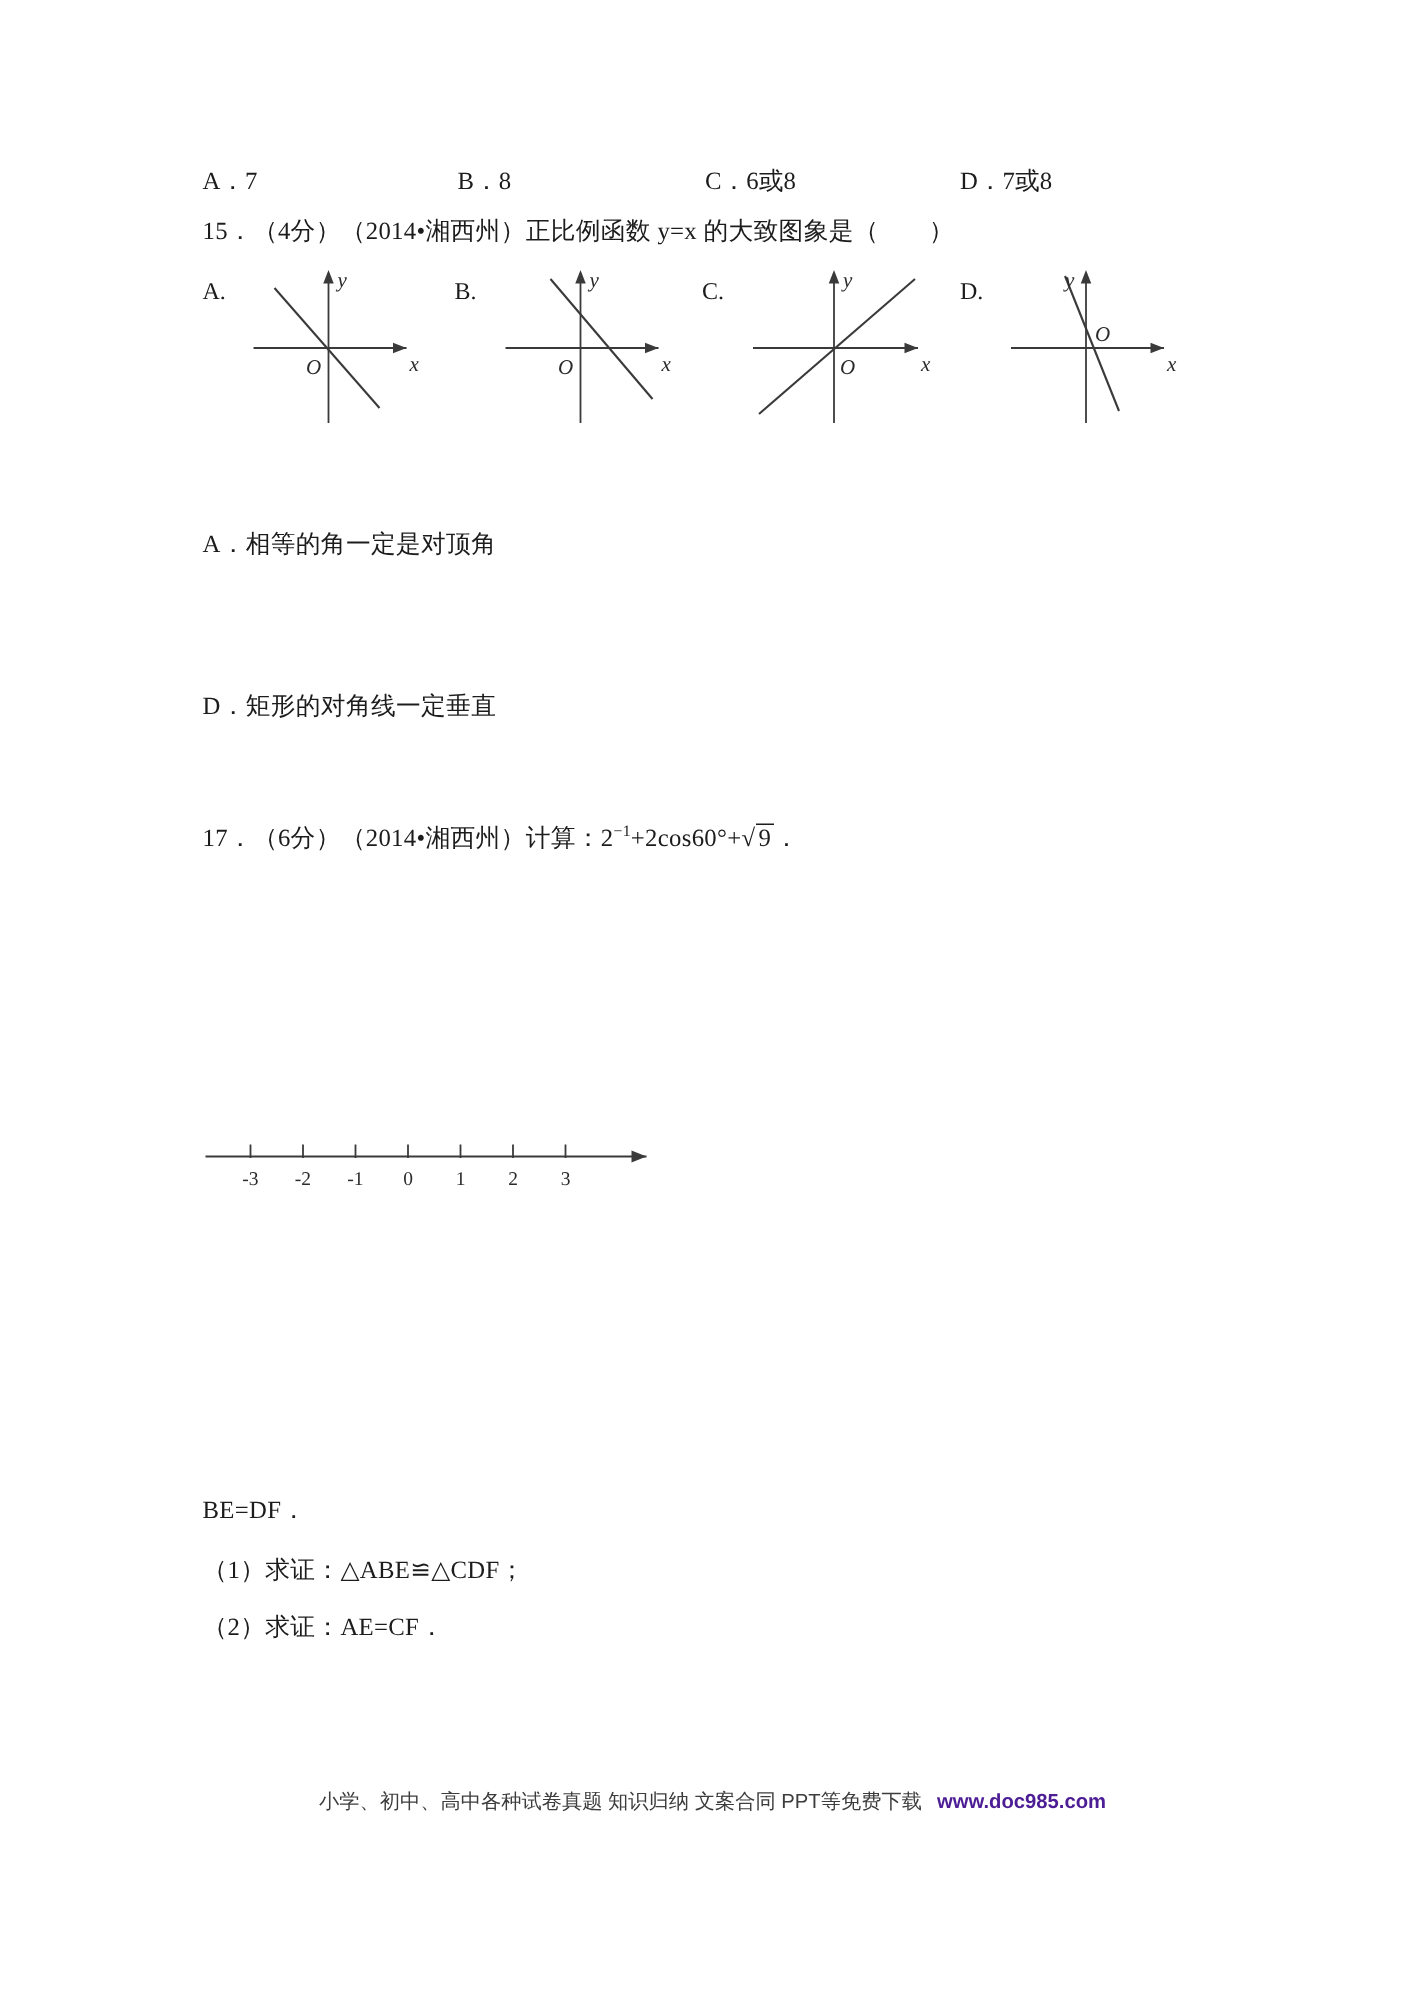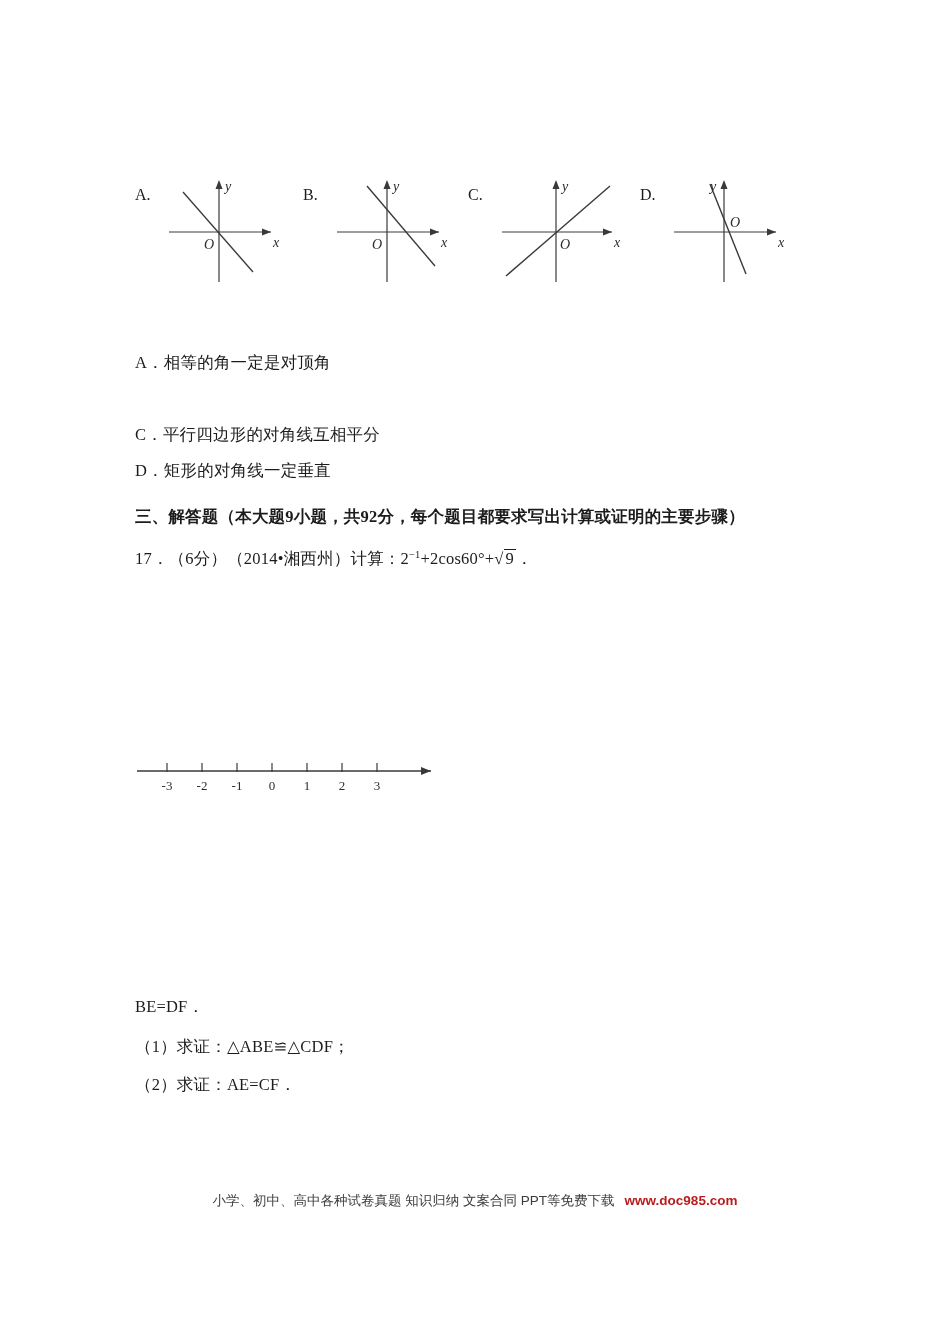--- a/index.html
+++ b/index.html
@@ -18,28 +18,35 @@
   .gsvg{position:absolute;left:26px;top:0;}
   .axlabel{font-style:italic;font-size:14px;fill:#2b2b2b;font-family:"Liberation Serif","DejaVu Serif",serif;}
   .q16-opt{white-space:nowrap;}
   sup.neg{font-size:10.5px;vertical-align:super;line-height:0;}
   .sqrt{display:inline-block;white-space:nowrap;}
   .radicand{display:inline-block;border-top:1.2px solid #1c1c1c;padding:0 2px;line-height:1.05;}
   .numline{position:absolute;left:135px;top:756px;}
   .nl-label{font-size:13px;fill:#2b2b2b;font-family:"Liberation Serif","DejaVu Serif",serif;}
   .footer{position:absolute;left:0;top:1192px;width:950px;text-align:center;font-size:13.5px;color:#3d3d3d;
           font-family:"Liberation Sans","DejaVu Sans",sans-serif;}
-  .footer .url{font-weight:bold;margin-left:10px;color:#b91c1c;text-decoration:none;cursor:pointer;}
+  .footer .url{font-weight:bold;margin-left:10px;color:#4c1d95;text-decoration:none;cursor:pointer;}
 </style>
 </head>
 <body>
 
 <div class="page">
 
+  <div class="opt-row">
+    <span style="left:0">A．7</span>
+    <span style="left:170px">B．8</span>
+    <span style="left:335px">C．6或8</span>
+    <span style="left:505px">D．7或8</span>
+  </div>
 
+  <div class="abs txt" style="left:135px;top:143px">15．（4分）（2014•湘西州）正比例函数 y=x 的大致图象是（　　）</div>
 
   <div class="graphs-row">
 
     <div class="graph" style="left:0">
       <span class="glabel">A.</span>
       <svg class="gsvg" width="128" height="126" viewBox="0 0 128 126">
         <g stroke="#3a3a3a" stroke-width="1.2">
           <line x1="8" y1="62" x2="110" y2="62"></line>
           <line x1="58" y1="112" x2="58" y2="12"></line>
         </g>
@@ -96,24 +103,22 @@
         <line x1="44" y1="14" x2="80" y2="104" stroke="#3a3a3a" stroke-width="1.4"></line>
         <text class="axlabel" x="44" y="21">y</text>
         <text class="axlabel" x="112" y="77">x</text>
         <text class="axlabel" x="64" y="57">O</text>
       </svg>
     </div>
 
   </div>
 
   <div class="abs txt q16-opt" style="left:135px;top:352px">A．相等的角一定是对顶角</div>
-  <div class="abs txt q16-opt" style="left:135px;top:424px">C．平行四边形的对角线互相平分</div>
   <div class="abs txt q16-opt" style="left:135px;top:460px">D．矩形的对角线一定垂直</div>
 
-  <div class="abs txt bold" style="left:135px;top:506px">三、解答题（本大题9小题，共92分，每个题目都要求写出计算或证明的主要步骤）</div>
 
   <div class="abs txt" style="left:135px;top:548px">
     <span>17．（6分）（2014•湘西州）计算：</span><span>2</span><sup class="neg">−1</sup><span>+2cos60°+</span><span class="sqrt"><span>√</span><span class="radicand">9</span></span><span>．</span>
   </div>
 
 
   <svg class="numline" width="312" height="42" viewBox="0 0 312 42">
     <line x1="2" y1="15" x2="296" y2="15" stroke="#3a3a3a" stroke-width="1.3"></line>
     <path d="M296,15 l-10,-4 l0,8 z" fill="#3a3a3a"></path>
     <g stroke="#3a3a3a" stroke-width="1.2">

